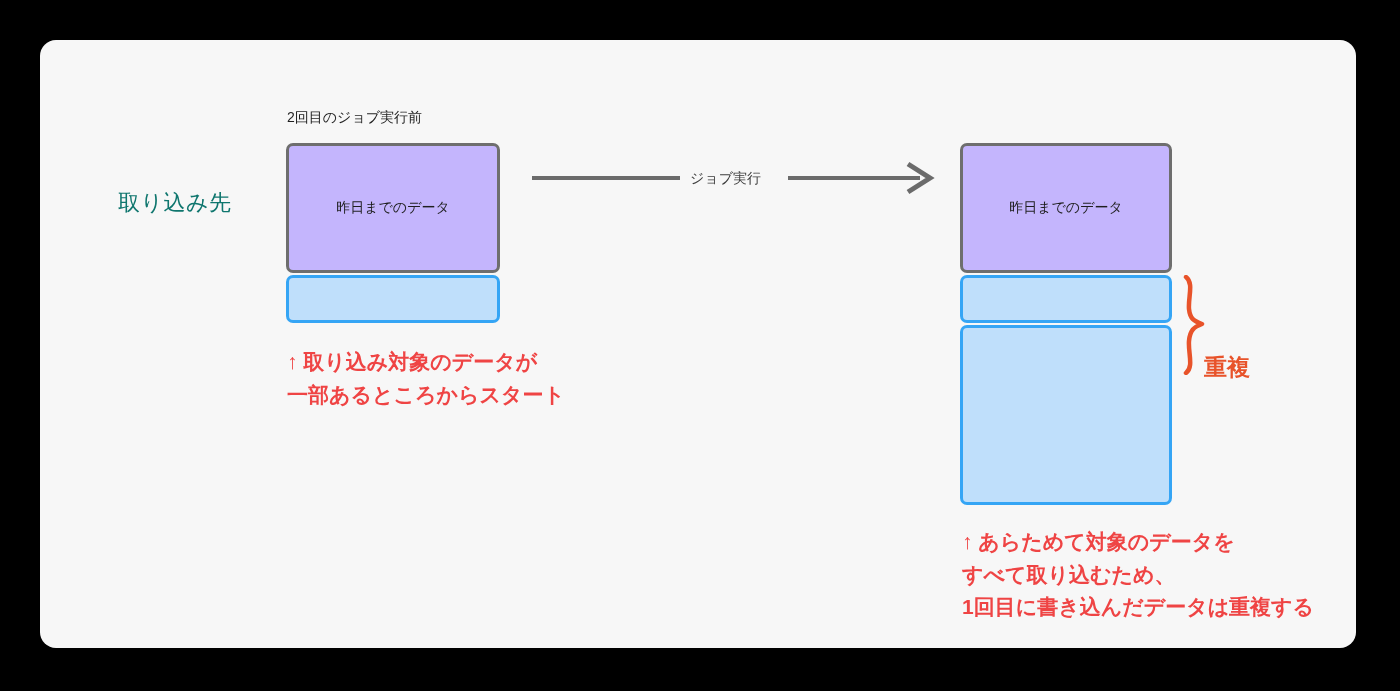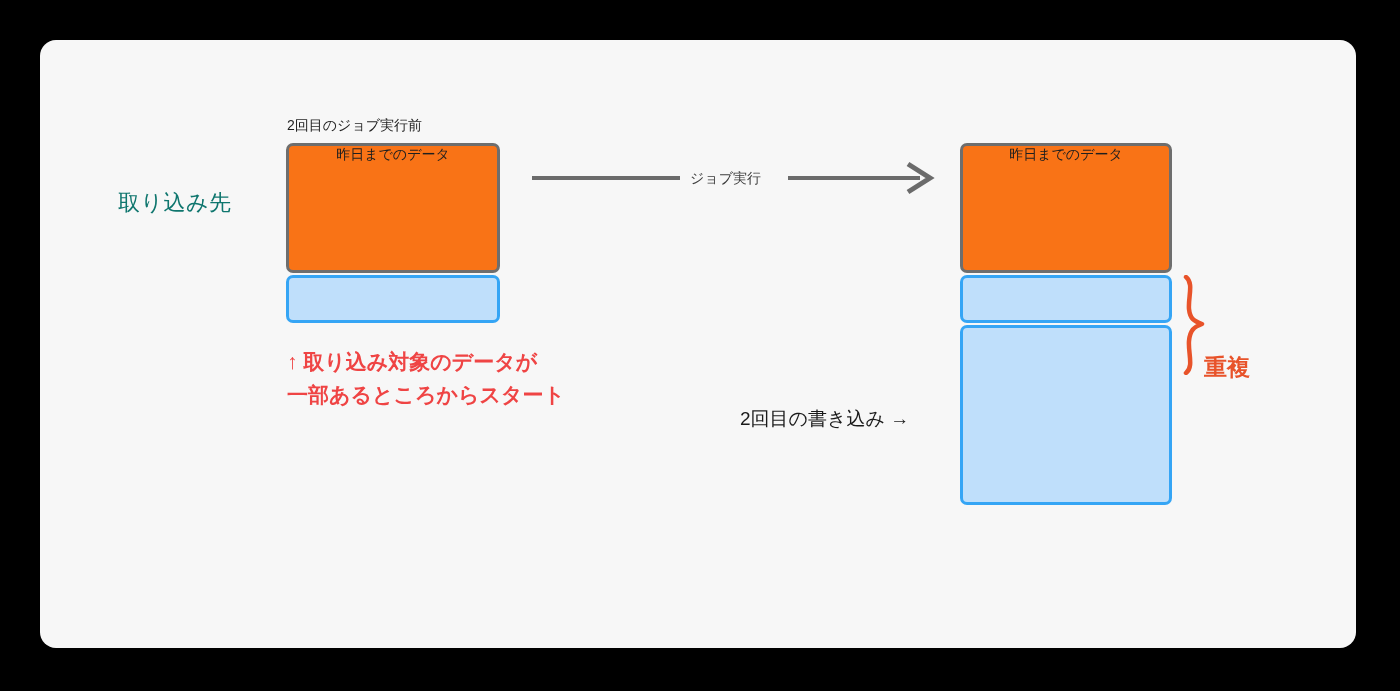--- a/index.html
+++ b/index.html
@@ -40,36 +40,36 @@
     left: 78px;
     top: 152px;
     font-size: 22px;
     letter-spacing: 0.5px;
     color: #0f766e;
   }
 
   
   #before-label {
     left: 247px;
-    top: 78px;
+    top: 70px;
     font-size: 14px;
     color: #1f1f1f;
   }
 
   
   .box {
     position: absolute;
     box-sizing: border-box;
   }
   .box-white {
-    background: #f97316;
+    background: #c4b5fd;
     border: 3px solid #6E6E6E;
     border-radius: 7px;
     display: flex;
-    align-items: flex-start;
+    align-items: center;
     justify-content: center;
   }
   .box-white .box-text {
     font-size: 14px;
     color: #1f1f1f;
   }
   .box-blue {
     background: #BFDFFB;
     border: 3px solid #35A5F5;
     border-radius: 7px;
@@ -171,24 +171,26 @@
 
   <div class="box box-white" id="right-white">
     <span class="box-text">昨日までのデータ</span>
   </div>
 
   <div class="box box-blue" id="right-blue-1"></div>
 
   <div class="box box-blue" id="right-blue-2"></div>
 
 
-  <div class="write-label" id="write-2">2回目の書き込み →</div>
 
   <div id="dup-brace">
     <svg width="34" height="100" viewBox="0 0 34 100">
       <path d="M6 2 C 14 8, 8 22, 9 34 C 10 44, 14 46, 22 49
                C 14 52, 10 55, 9 66 C 8 78, 14 92, 6 98" fill="none" stroke="#E8532A" stroke-width="4.5" stroke-linecap="round" stroke-linejoin="round"></path>
     </svg>
   </div>
   <div id="dup-label">重複</div>
 
+  <div class="note" id="note-right">↑ あらためて対象のデータを
+すべて取り込むため、
+1回目に書き込んだデータは重複する</div>
 
 </div>
 
 </body></html>

